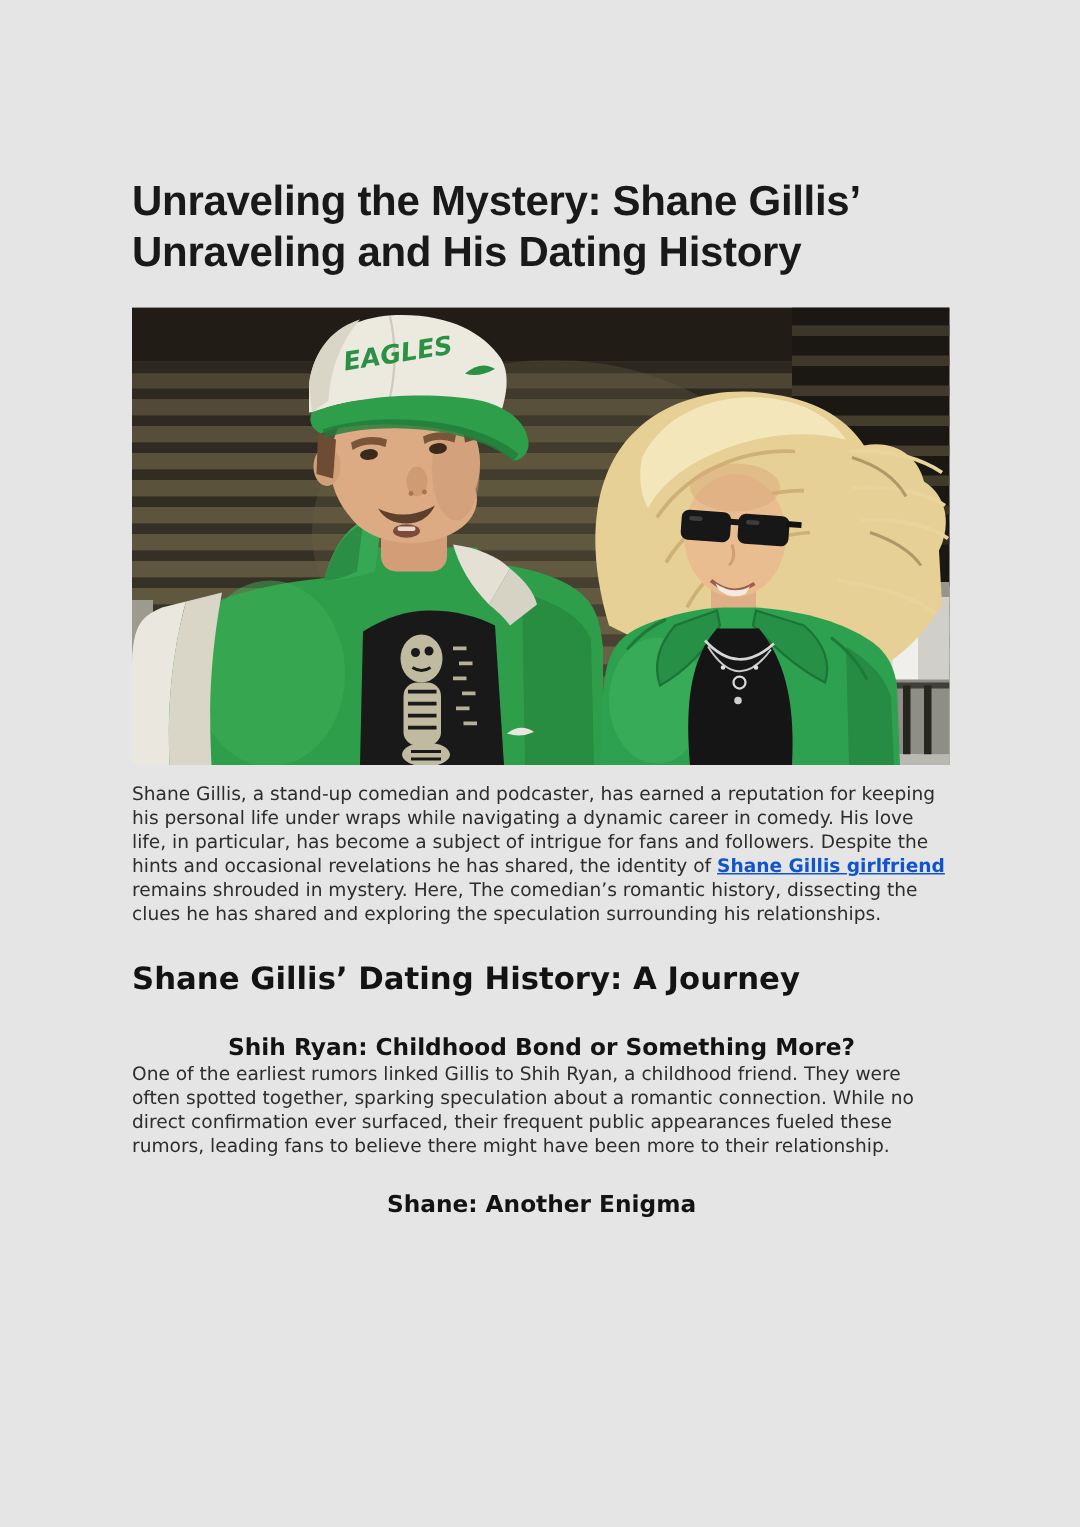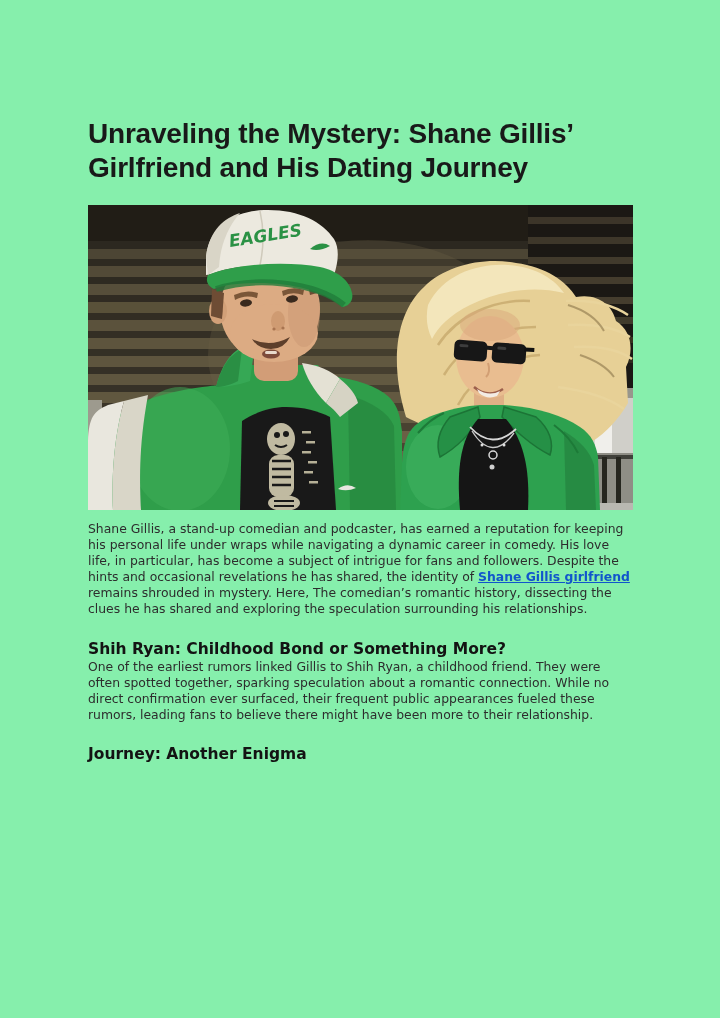--- a/index.html
+++ b/index.html
@@ -1,39 +1,39 @@
 <!DOCTYPE html>
 <html><head>
 <meta charset="utf-8">
 <style>
   html,body{margin:0;padding:0;background:#ffffff;}
   body{width:720px;height:1018px;overflow:hidden;}
-  .sheet{position:relative;width:720px;height:1018px;background:#86efac;}
+  .sheet{position:relative;width:720px;height:1018px;background:#e5e5e5;}
   .content{position:absolute;left:88px;top:0;width:546px;color:#2d2d2d;}
   h1{margin:117px 0 0;font:700 28px/34px "Liberation Sans",sans-serif;color:#191919;letter-spacing:-0.2px;}
   h1 .tline{display:block;}
   .photo-figure{margin:20px 0 0;width:545px;height:305px;line-height:0;}
   p{font:400 12.4px/16px "DejaVu Sans",sans-serif;margin:0;color:#2d2d2d;}
   .p-intro{margin-top:11px;}
   .p-sec{margin-top:12px;}
   .p-sub{}
   a.inline-link{color:#1155cc;font-weight:700;text-decoration:underline;cursor:pointer;}
   h2{margin:22px 0 0;font:700 20.5px/27.5px "DejaVu Sans",sans-serif;color:#131313;}
   h2 .tline{display:block;}
-  h3{margin:21px 0 0;font:700 15.5px/20px "DejaVu Sans",sans-serif;color:#131313;}
+  h3{margin:21px 0 0;font:700 15.5px/20px "DejaVu Sans",sans-serif;color:#131313;text-align:center;}
 </style>
 </head>
 <body>
 
 <div class="sheet">
   <div class="content">
 
     <h1>
         <span class="tline">Unraveling the Mystery: Shane Gillis’</span>
-        <span class="tline">Girlfriend and His Dating Journey</span>
+        <span class="tline">Unraveling and His Dating History</span>
       </h1>
 
     <figure class="photo-figure">
       <svg width="545" height="305" viewBox="0 0 545 305" xmlns="http://www.w3.org/2000/svg">
 
         <g>
           <rect x="0" y="0" width="545" height="305" fill="#46402f"></rect>
           <rect x="0" y="0" width="545" height="36" fill="#211d16"></rect>
           <rect x="0" y="36" width="545" height="8" fill="#2c2820"></rect>
           <rect x="0" y="44" width="545" height="10" fill="#4c4534"></rect>
@@ -202,23 +202,24 @@
               <circle cx="416" cy="240" r="1.5" fill="#e0e0e0"></circle>
             </g>
           </g>
         </g>
       </svg>
     </figure>
 
     <p class="p-intro"><span>Shane Gillis, a stand-up comedian and podcaster, has earned a reputation for keeping his personal life under wraps while navigating a dynamic career in comedy. His love life, in particular, has become a subject of intrigue for fans and followers. Despite the hints and occasional revelations he has shared, the identity of </span><a class="inline-link">Shane Gillis girlfriend</a><span> remains shrouded in mystery. Here, The comedian’s romantic history, dissecting the clues he has shared and exploring the speculation surrounding his relationships.</span></p>
 
     <h2>
+        <span class="tline">Shane Gillis’ Dating History: A Journey</span>
       </h2>
 
 
     <h3>Shih Ryan: Childhood Bond or Something More?</h3>
 
     <p class="p-sub">One of the earliest rumors linked Gillis to Shih Ryan, a childhood friend. They were often spotted together, sparking speculation about a romantic connection. While no direct confirmation ever surfaced, their frequent public appearances fueled these rumors, leading fans to believe there might have been more to their relationship.</p>
 
-    <h3>Journey: Another Enigma</h3>
+    <h3>Shane: Another Enigma</h3>
 
   </div>
 </div>
 
 </body></html>

